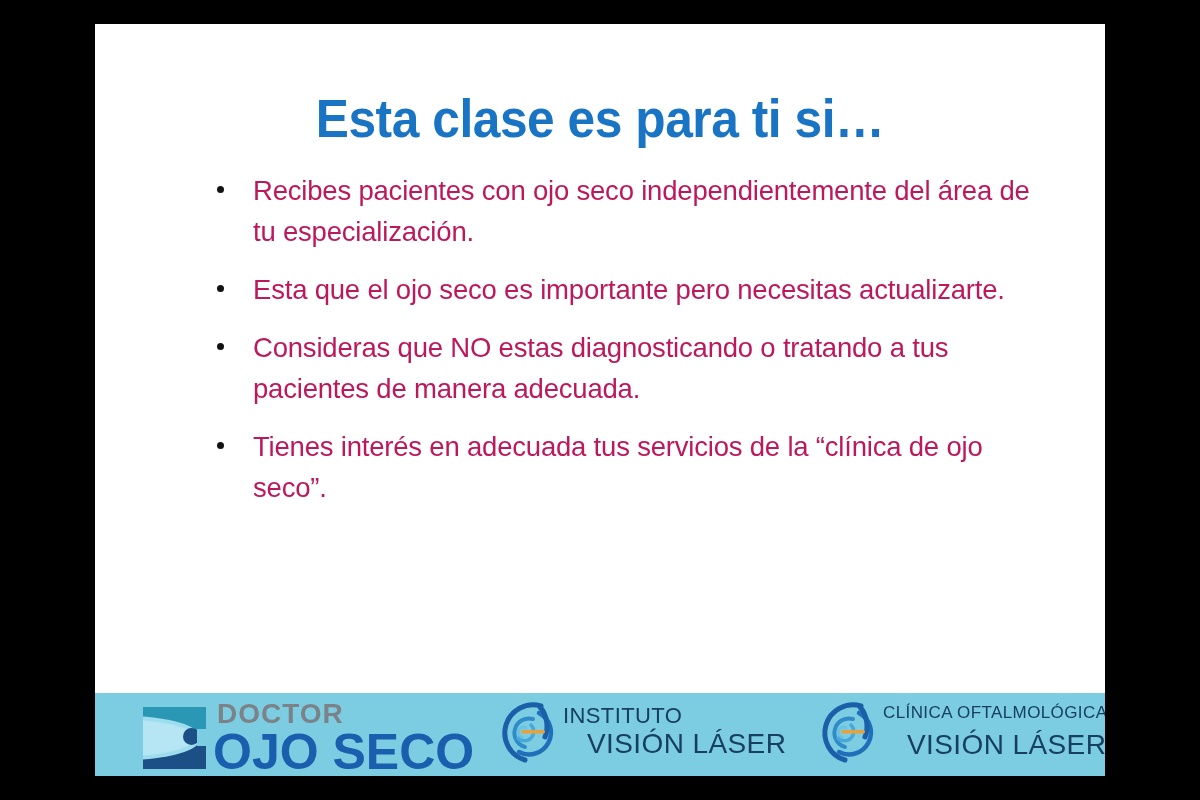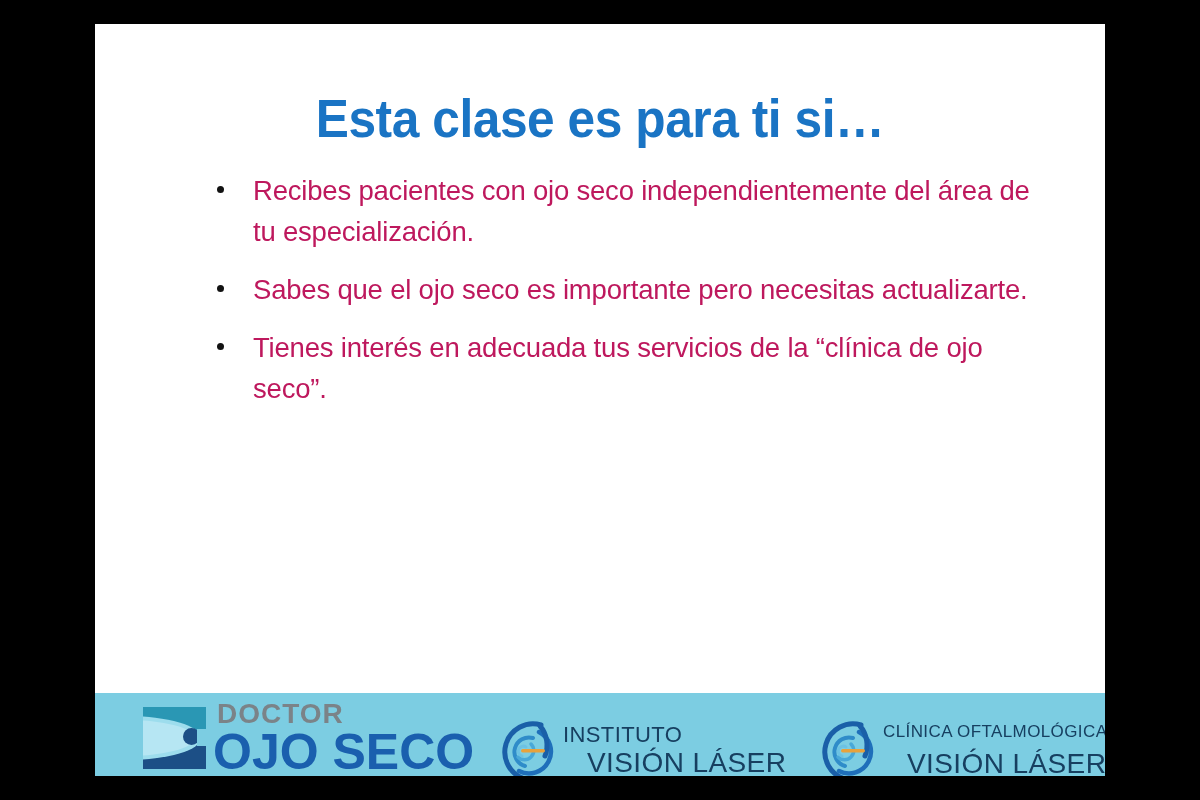--- a/index.html
+++ b/index.html
@@ -171,21 +171,21 @@
     font-weight: bold;
     font-size: 50px;
     letter-spacing: 0px;
     color: #1a5fae;
     line-height: 0.95;
   }
 
   
   .spiral-logo {
     position: absolute;
-    top: 23px;
+    top: 4px;
     display: flex;
     align-items: center;
     gap: 6px;
   }
   #logo-instituto { left: 400px; }
   #logo-clinica { left: 720px; }
 
   .spiral-mark {
     width: 62px;
     height: 68px;
@@ -222,23 +222,27 @@
 
     <div id="bullets">
 
       <div class="bullet">
         <span class="dot"></span>
         <span class="txt">Recibes pacientes con ojo seco independientemente del área de tu especialización.</span>
       </div>
 
       <div class="bullet">
         <span class="dot"></span>
-        <span class="txt">Sabes que el ojo seco es importante pero necesitas actualizarte.</span>
-      </div>
-
+        <span class="txt">Esta que el ojo seco es importante pero necesitas actualizarte.</span>
+      </div>
+
+      <div class="bullet">
+        <span class="dot"></span>
+        <span class="txt">Consideras que NO estas diagnosticando o tratando a tus pacientes de manera adecuada.</span>
+      </div>
 
 
       <div class="bullet">
         <span class="dot"></span>
         <span class="txt">Tienes interés en adecuada tus servicios de la “clínica de ojo seco”.</span>
       </div>
 
     </div>
 
     <div id="footer-band">

